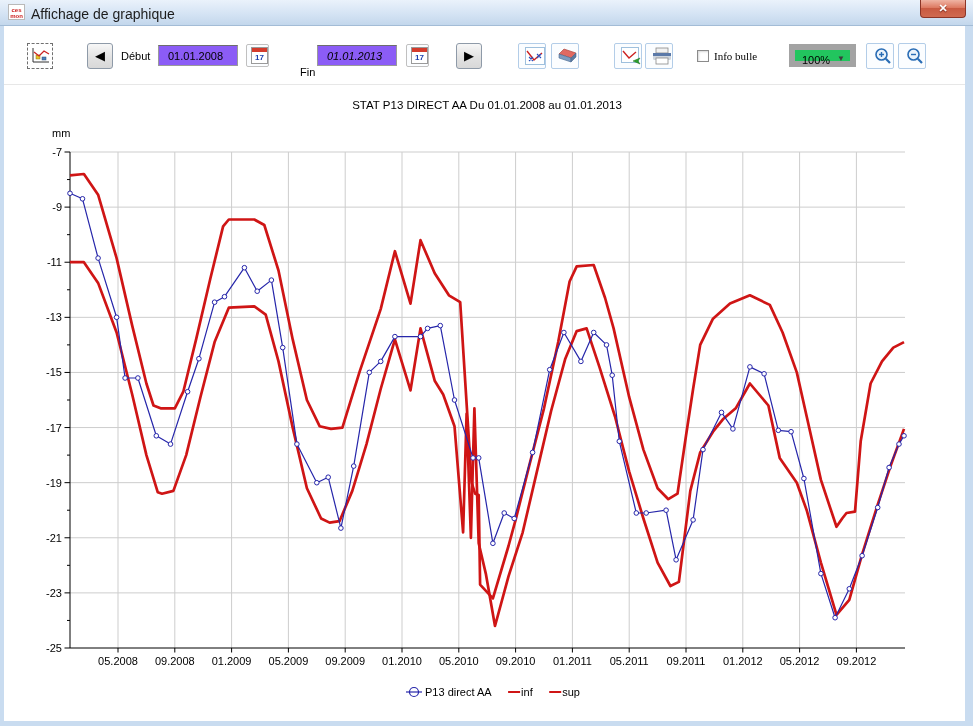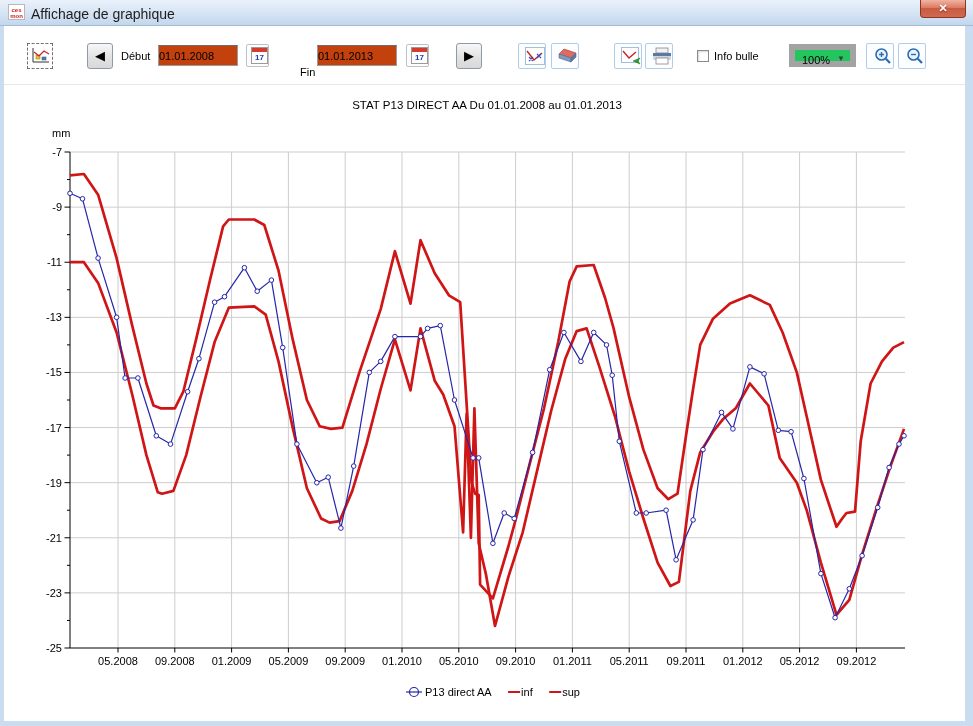--- a/index.html
+++ b/index.html
@@ -22,21 +22,21 @@
   
   .tb-label{position:absolute;font-size:11px;color:#000;}
   .btn{position:absolute;box-sizing:border-box;background:linear-gradient(#f7f7f7,#e2e2e2 55%,#d8d8d8);
     border:1px solid #8e9aa8;border-radius:3px;text-align:center;}
   .flatbtn{position:absolute;box-sizing:border-box;background:#fbfdff;border:1px solid #b3cde8;border-radius:2px;
     display:flex;align-items:center;justify-content:flex-end;}
   .graph-btn{position:absolute;box-sizing:border-box;background:#fff;border:1px dashed #707070;
     display:flex;align-items:center;justify-content:center;}
   .arrow-glyph{font-size:13px;color:#000;line-height:24px;}
   .tb-input{position:absolute;box-sizing:border-box;border:1px solid #9a9a9a;border-top-color:#6d6d6d;
-    font-size:11px;font-family:"Liberation Sans",sans-serif;padding:2px 0;background:#c2410c;color:#000;}
+    font-size:11px;font-family:"Liberation Sans",sans-serif;padding:2px 9px;background:#8b5cf6;color:#000;}
   .checkbox{position:absolute;width:12px;height:12px;background:#fff;border:1px solid #8b8b8b;box-sizing:border-box;
     box-shadow:inset 1px 1px 2px #d8d8d8;}
   .combo{position:absolute;box-sizing:border-box;border:6px solid #a3a3a3;background:#22c55e;font-size:11px;}
   .combo .val{position:absolute;left:7px;top:4px;}
   .combo .arr{position:absolute;right:5px;top:4px;font-size:8px;color:#3c3c3c;}
   .sep-line{position:absolute;left:4px;top:84px;width:961px;border-top:1px solid #e7e7e7;}
   svg text{font-family:"Liberation Sans",sans-serif;}
   .chart-svg{position:absolute;left:0;top:84px;}
 </style>
 </head>
@@ -77,21 +77,21 @@
   <input class="tb-input" style="left: 158px; top: 45px; width: 80px; height: 21px;" value="01.01.2008">
   <div class="flatbtn" style="left:246px;top:44px;width:23px;height:23px;border-color:#c0c0c0;">
     <svg width="17" height="17">
       <rect x="0.5" y="0.5" width="16" height="16" fill="#fff" stroke="#9a9a9a"></rect>
       <rect x="1" y="1" width="15" height="4" fill="#d43c2c"></rect>
       <text x="8.5" y="13" font-size="8" font-weight="bold" fill="#1b3fae" text-anchor="middle">17</text>
     </svg>
   </div>
 
   <span class="tb-label" style="left:300px;top:66px;">Fin</span>
-  <input class="tb-input" style="left: 317px; top: 45px; width: 80px; height: 21px;" value="01.01.2013">
+  <input class="tb-input" style="left: 317px; top: 45px; width: 80px; height: 21px; font-style: italic;" value="01.01.2013">
   <div class="flatbtn" style="left:406px;top:44px;width:23px;height:23px;border-color:#c0c0c0;">
     <svg width="17" height="17">
       <rect x="0.5" y="0.5" width="16" height="16" fill="#fff" stroke="#9a9a9a"></rect>
       <rect x="1" y="1" width="15" height="4" fill="#d43c2c"></rect>
       <text x="8.5" y="13" font-size="8" font-weight="bold" fill="#1b3fae" text-anchor="middle">17</text>
     </svg>
   </div>
 
   <div class="btn" style="left:456px;top:43px;width:26px;height:26px;">
     <span class="arrow-glyph">▶</span>
@@ -124,21 +124,21 @@
   <div class="flatbtn" style="left:645px;top:43px;width:28px;height:26px;">
     <svg width="20" height="18">
       <rect x="4" y="1" width="12" height="5" fill="#f2f2f2" stroke="#888" stroke-width="0.8"></rect>
       <rect x="1" y="6" width="18" height="7" rx="1.5" fill="#cfd6de" stroke="#6a7widt7a" stroke-width="0.8"></rect>
       <rect x="1" y="6" width="18" height="3" fill="#5b79a8"></rect>
       <rect x="4" y="11" width="12" height="6" fill="#fff" stroke="#888" stroke-width="0.8"></rect>
     </svg>
   </div>
 
   <span class="checkbox" style="left:697px;top:50px;"></span>
-  <span class="tb-label" style="left:714px;top:50px;">Info bulle</span>
+  <span class="tb-label" style="left:714px;top:50px;font-family:Liberation Serif, serif;">Info bulle</span>
 
   <div class="combo" style="left:789px;top:44px;width:67px;height:23px;">
     <span class="val">100%</span>
     <span class="arr">▼</span>
   </div>
 
   <div class="flatbtn" style="left:866px;top:43px;width:28px;height:26px;">
     <svg width="20" height="20">
       <circle cx="8.5" cy="8.5" r="5.5" fill="#eaf3fb" stroke="#2a6db5" stroke-width="1.6"></circle>
       <line x1="12.8" y1="12.8" x2="17" y2="17" stroke="#2a6db5" stroke-width="2.2"></line>

